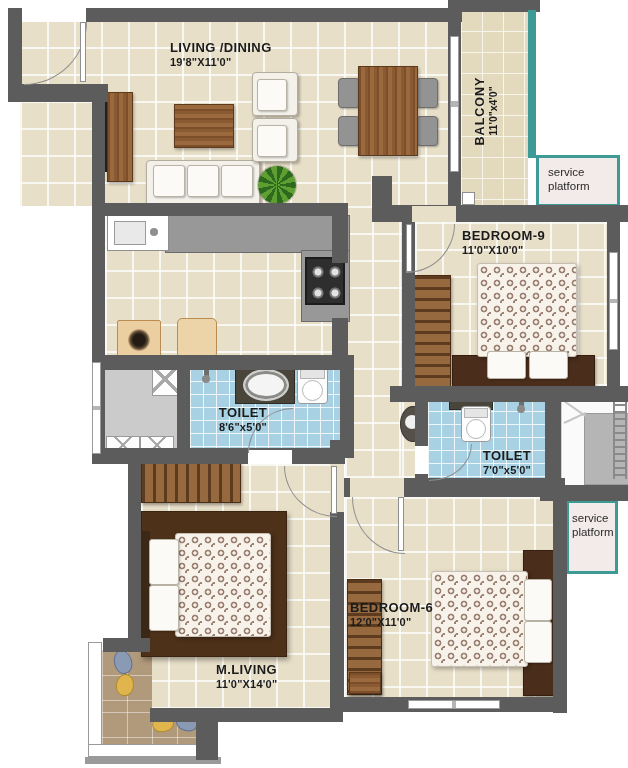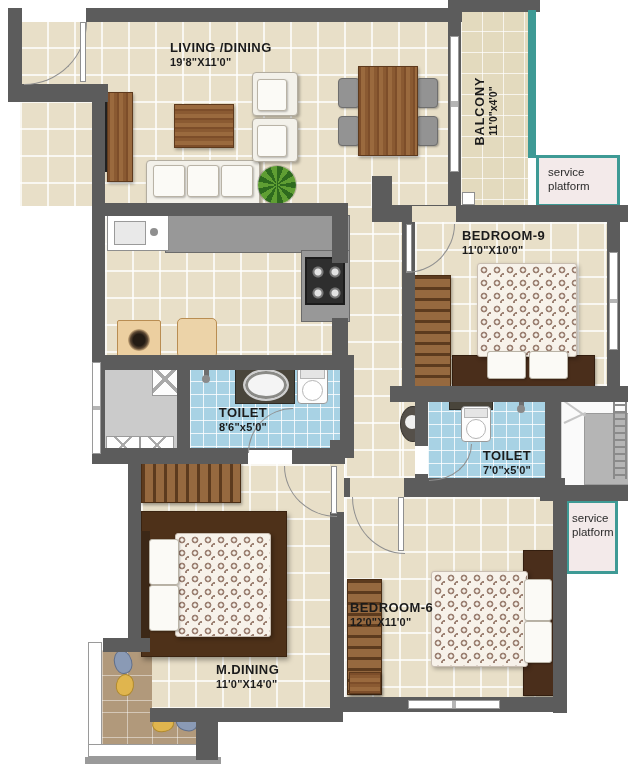--- a/index.html
+++ b/index.html
@@ -287,17 +287,17 @@
   </div>
 
   <div class="sp-label" style="left:572px;top:512px;width:44px;">service platform</div>
 
   <div class="rlabel" style="left:350px;top:600px;">
     <span>BEDROOM-6</span>
     <span class="dims">12'0"X11'0"</span>
   </div>
 
   <div class="rlabel" style="left:216px;top:662px;">
-    <span>M.DINING</span>
+    <span>M.LIVING</span>
     <span class="dims">11'0"X14'0"</span>
   </div>
 
 </div>
 
 </body></html>

